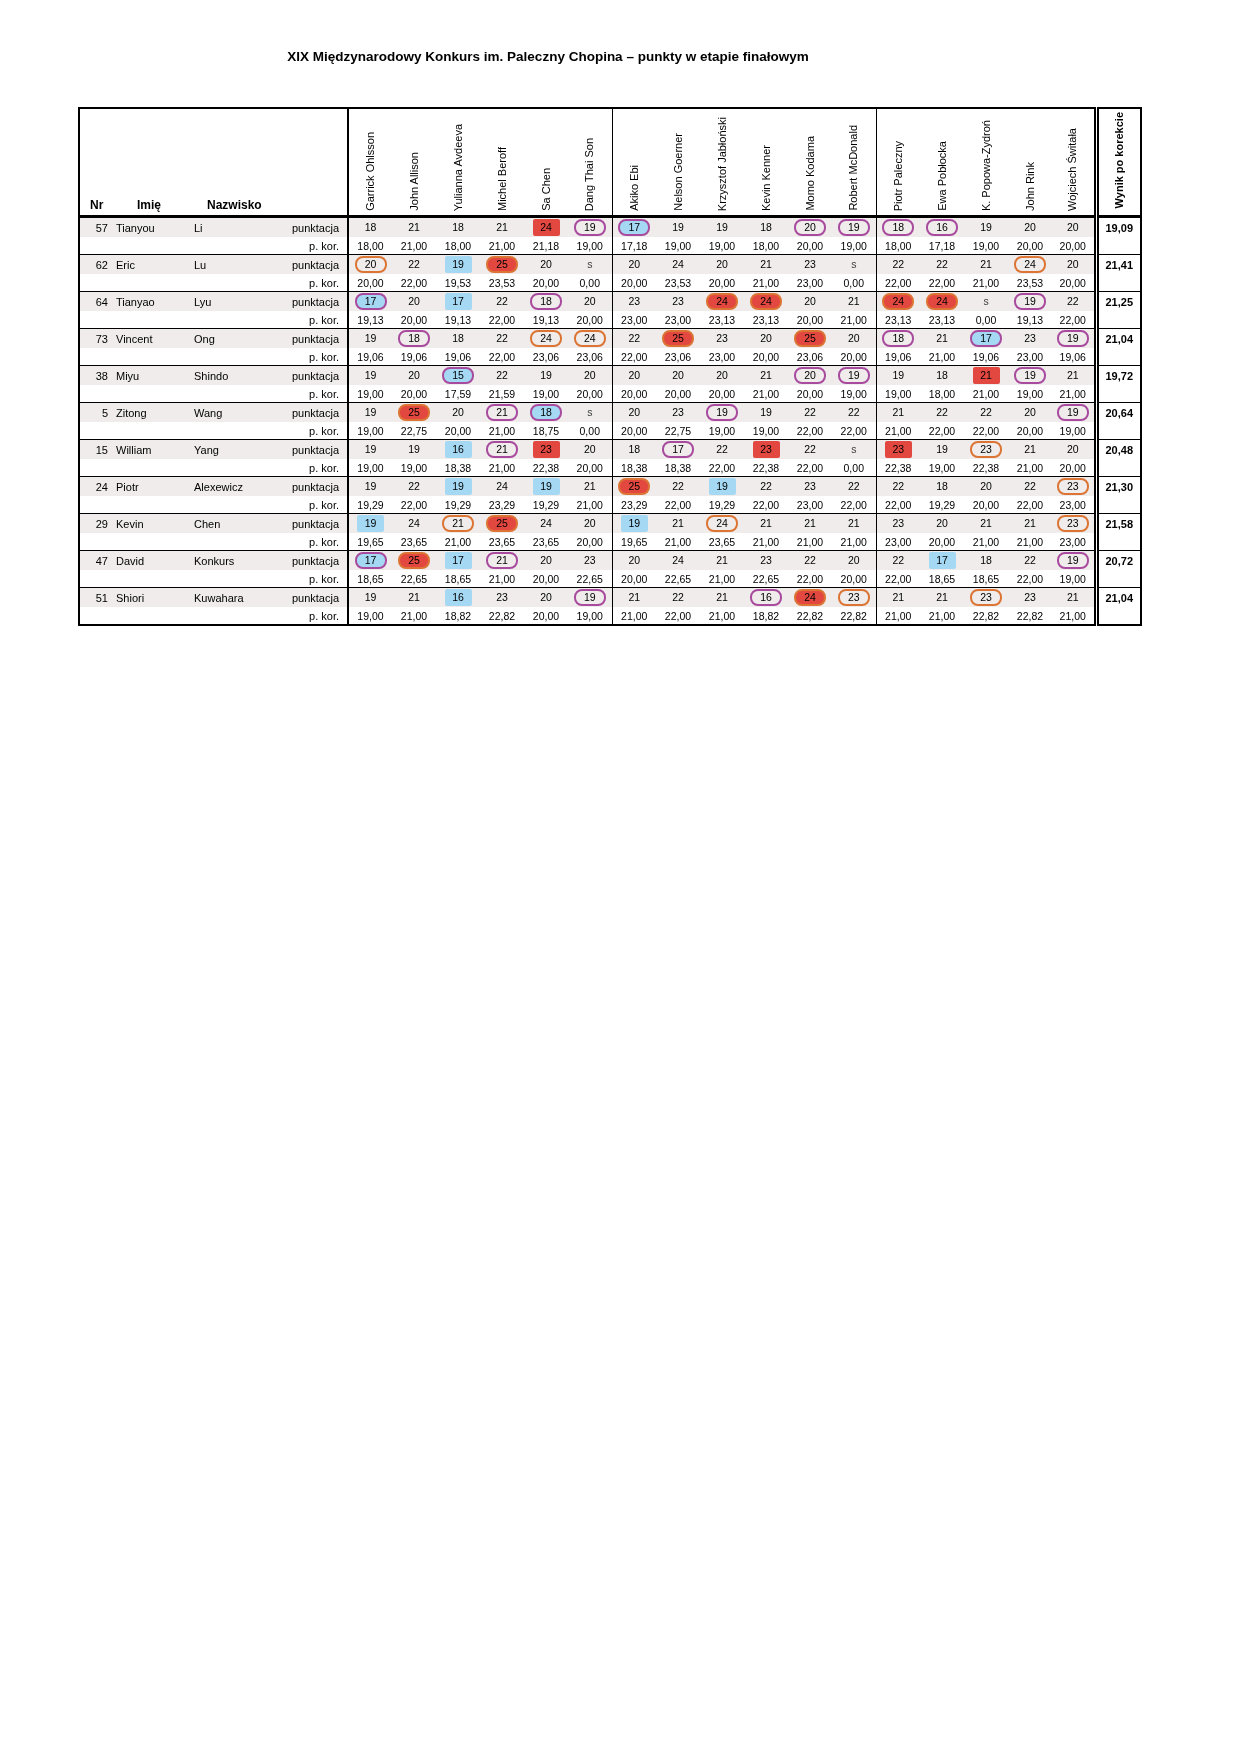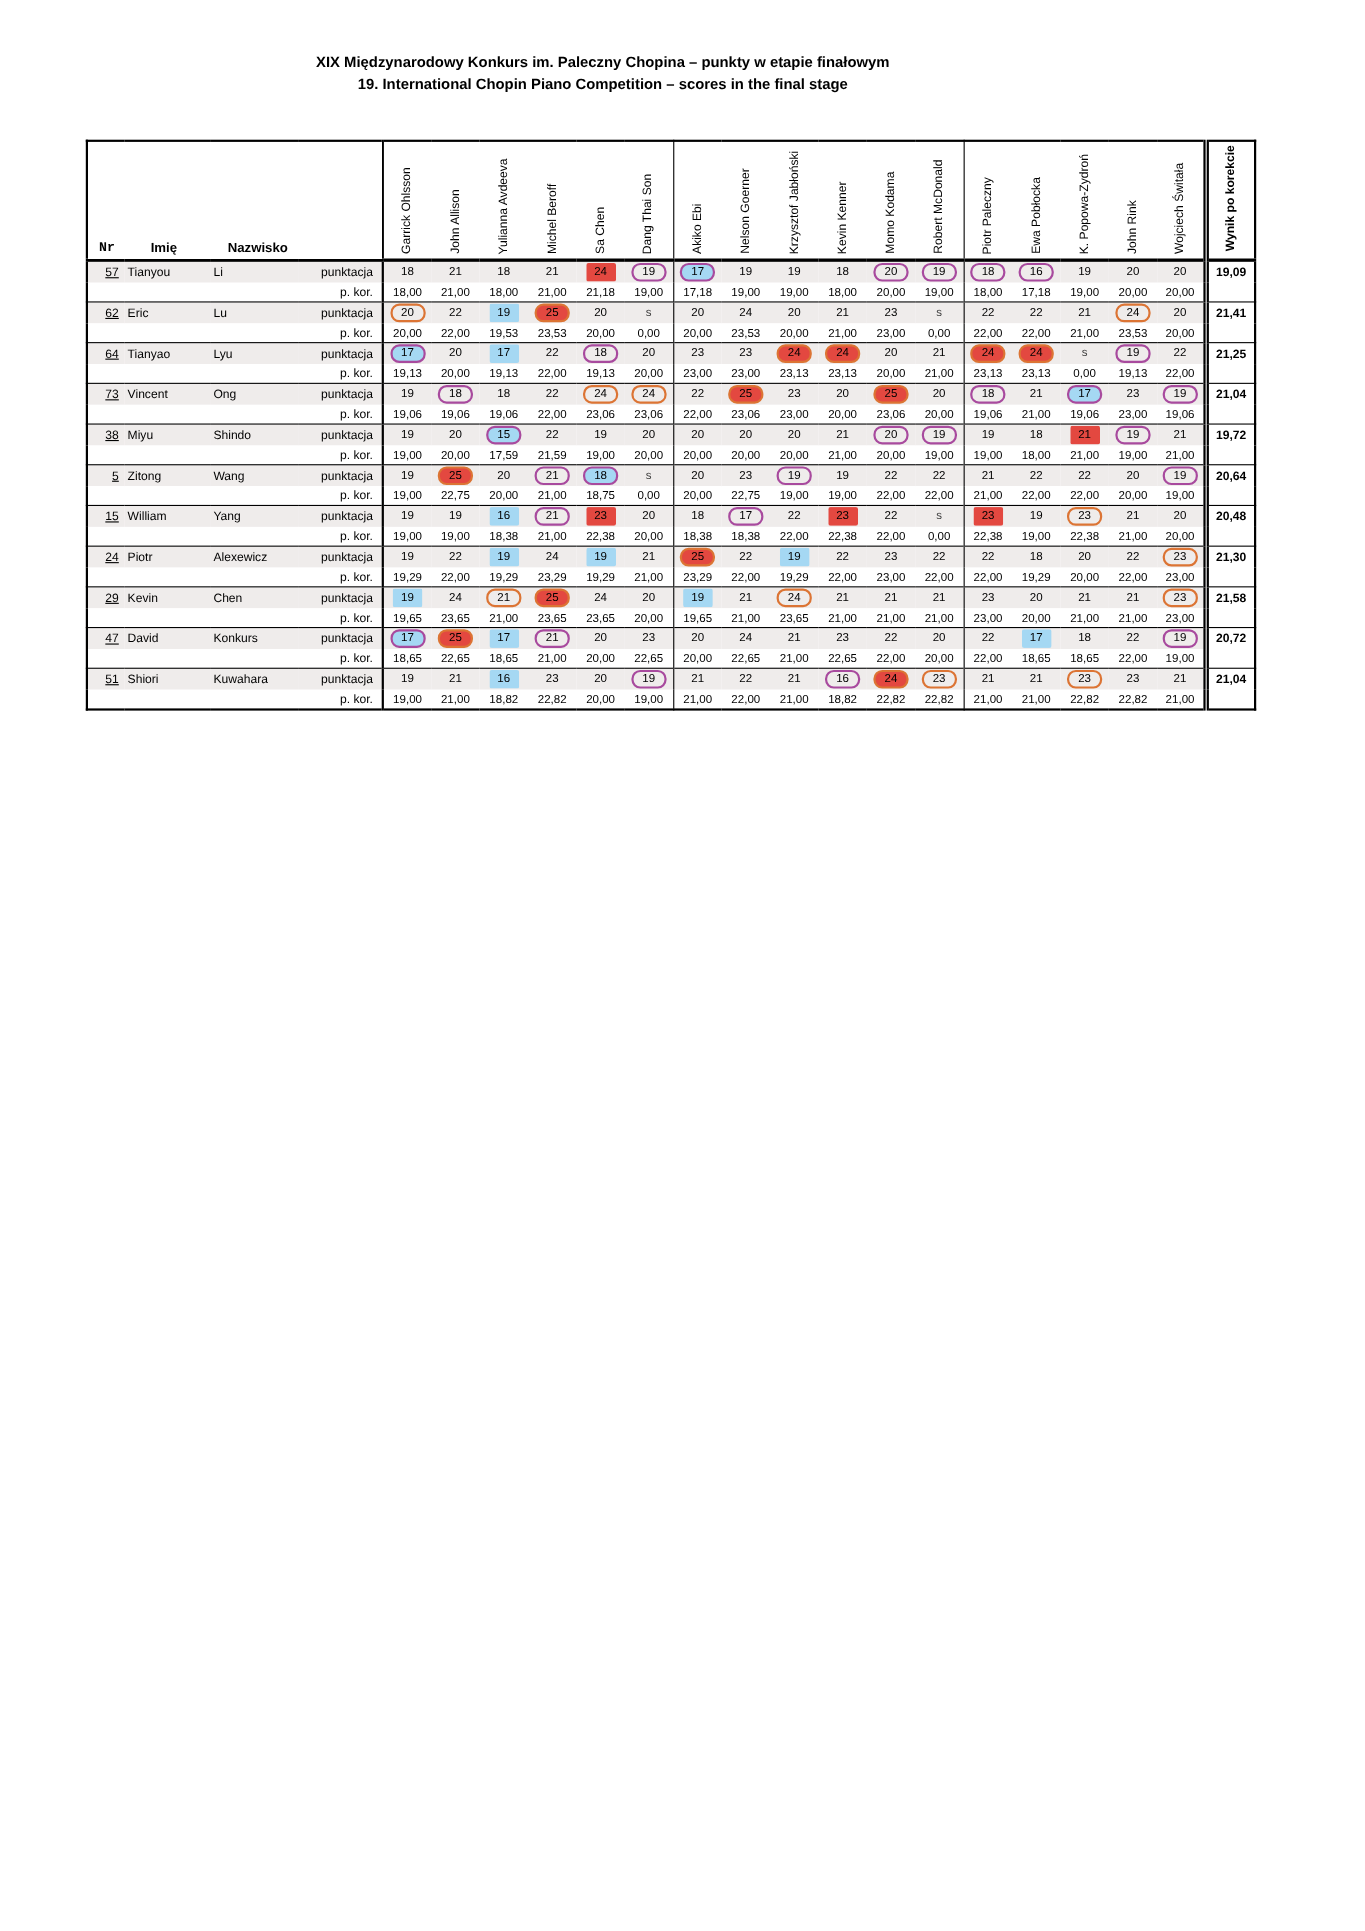--- a/index.html
+++ b/index.html
@@ -11,52 +11,51 @@
     font-weight:bold;font-size:13.5px;line-height:20px;}
   table.scores{
     border-collapse:collapse;table-layout:fixed;width:1064px;
     margin:40px 0 0 78px;border:2px solid #000;
   }
   col.c-nr{width:34px}col.c-fn{width:78px}col.c-ln{width:80px}col.c-lbl{width:77px}
   col.c-jur{width:44px}col.c-wyn{width:45px}
   thead th{border-bottom:3px solid #000;padding:0;vertical-align:bottom;height:103px;background:#fff;}
   th.names-head{position:relative;}
   th.names-head span{position:absolute;bottom:3px;font-size:12px;font-weight:bold;}
-  th.names-head .h-nr{left:10px;font-family:Liberation Mono, monospace;}
+  th.names-head .h-nr{left:10px;}
   th.names-head .h-fn{left:57px;}
   th.names-head .h-ln{left:127px;}
   .jname{writing-mode:vertical-rl;transform:rotate(180deg);white-space:nowrap;
     font-size:11px;font-weight:normal;line-height:13px;margin:0 auto 4px auto;}
   .wname{writing-mode:vertical-rl;transform:rotate(180deg);white-space:nowrap;
     font-size:11px;font-weight:bold;line-height:13px;margin:0 auto 4px auto;}
   tbody.block{border-top:1px solid #000;}
   td{padding:0;font-size:11px;}
   tr.r-score td{height:19px;background:#efeceb;}
   tr.r-corr td{height:17px;background:#ffffff;}
-  td.nr{text-align:right;padding-right:5px;text-decoration:underline;}
+  td.nr{text-align:right;padding-right:5px;}
   td.fn,td.ln{text-align:left;padding-left:3px;}
   td.lbl{font-weight:normal;text-align:right;padding-right:8px;}
   td.lbl2{text-align:right;padding-right:8px;}
   td.sc,td.cr{text-align:center;font-size:10.5px;}
   .j0{border-left:2px solid #000;}
   .jg{border-left:1px solid #000;}
   .wyn{border-left:5px double #000;background:#fff !important;
     font-weight:bold;text-align:center;vertical-align:top;padding-top:3px;line-height:15px;}
   .chip{display:inline-block;min-width:17px;padding:0 3px;line-height:13px;
     border:2px solid transparent;border-radius:8px;font-size:10.5px;}
   .chip.filled:not(.outlined){border-radius:2px;}
   .chip.outlined{min-width:22px;}
   .s-abst{color:#3c3c3c;}
 </style>
 </head>
 <body>
 
 <div class="title">
   <div>XIX Międzynarodowy Konkurs im. Paleczny Chopina – punkty w etapie finałowym</div>
-  <div>19. International Chopin Piano Competition – scores in the final stage</div>
 </div>
 
 <table class="scores">
   <colgroup id="cols">
       <col class="c-nr">
       <col class="c-fn">
       <col class="c-ln">
       <col class="c-lbl">
       <col class="c-jur">
       <col class="c-jur">

